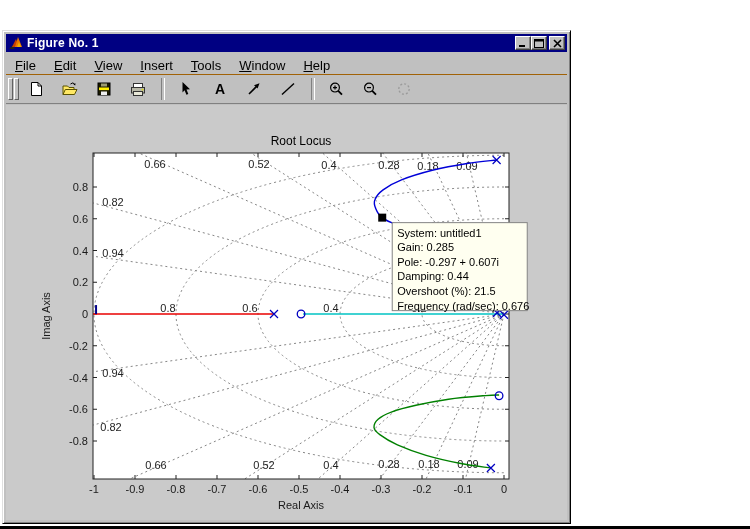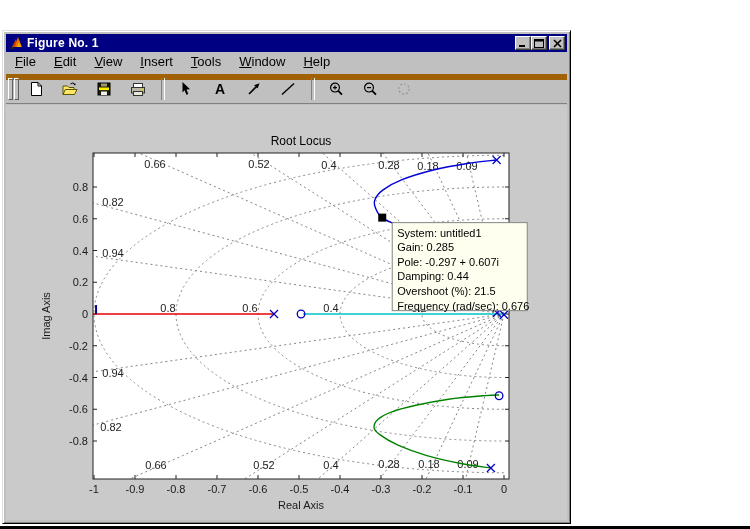--- a/index.html
+++ b/index.html
@@ -10,22 +10,22 @@
           background:#c0c0c0;border:1px solid;border-color:#dfdfdf #000 #000 #dfdfdf;
           box-shadow:inset 1px 1px 0 #fff,inset -1px -1px 0 #808080;}
   .titlebar{position:absolute;left:3px;top:3px;right:3px;height:18px;background:#000082;
             display:flex;align-items:center;padding:0 2px;}
   .titlebar .title{color:#fff;font-weight:bold;font-size:12px;margin-left:4px;letter-spacing:.2px;}
   .app-icon{width:15px;height:15px;display:inline-block;}
   .controls{margin-left:auto;display:flex;align-items:center;}
   .tbtn{width:16px;height:14px;background:#c0c0c0;border:1px solid;border-color:#fff #404040 #404040 #fff;
         box-shadow:inset -1px -1px 0 #808080;padding:0;display:flex;align-items:center;justify-content:center;}
   .tbtn.close{margin-left:2px;}
-  .menubar{position:absolute;left:3px;top:22px;right:3px;height:21px;display:flex;align-items:flex-start;
-           border-bottom:6px solid #a16207;font-size:13px;color:#000;}
+  .menubar{position:absolute;left:3px;top:22px;right:3px;height:21px;display:flex;align-items:flex-end;
+           border-bottom:1px solid #a16207;font-size:13px;color:#000;}
   .menu-item{padding:1px 9px;cursor:default;}
   .toolbar{position:absolute;left:3px;top:44px;right:3px;height:28px;display:flex;align-items:center;
            border-bottom:1px solid #808080;}
   .thandle{display:flex;gap:1px;margin:0 4px 0 2px;}
   .thandle .bar{width:3px;height:20px;border:1px solid;border-color:#fff #606060 #606060 #fff;}
   .tb{width:26px;height:24px;margin-right:8px;background:transparent;border:none;padding:0;
       display:flex;align-items:center;justify-content:center;}
   .tsep{width:2px;height:22px;border-left:1px solid #808080;border-right:1px solid #fff;margin:0 8px 0 2px;}
   .figure-area{position:absolute;left:3px;top:74px;right:3px;bottom:3px;background:#cacaca;}
   #plot{position:absolute;left:0;top:0;}

